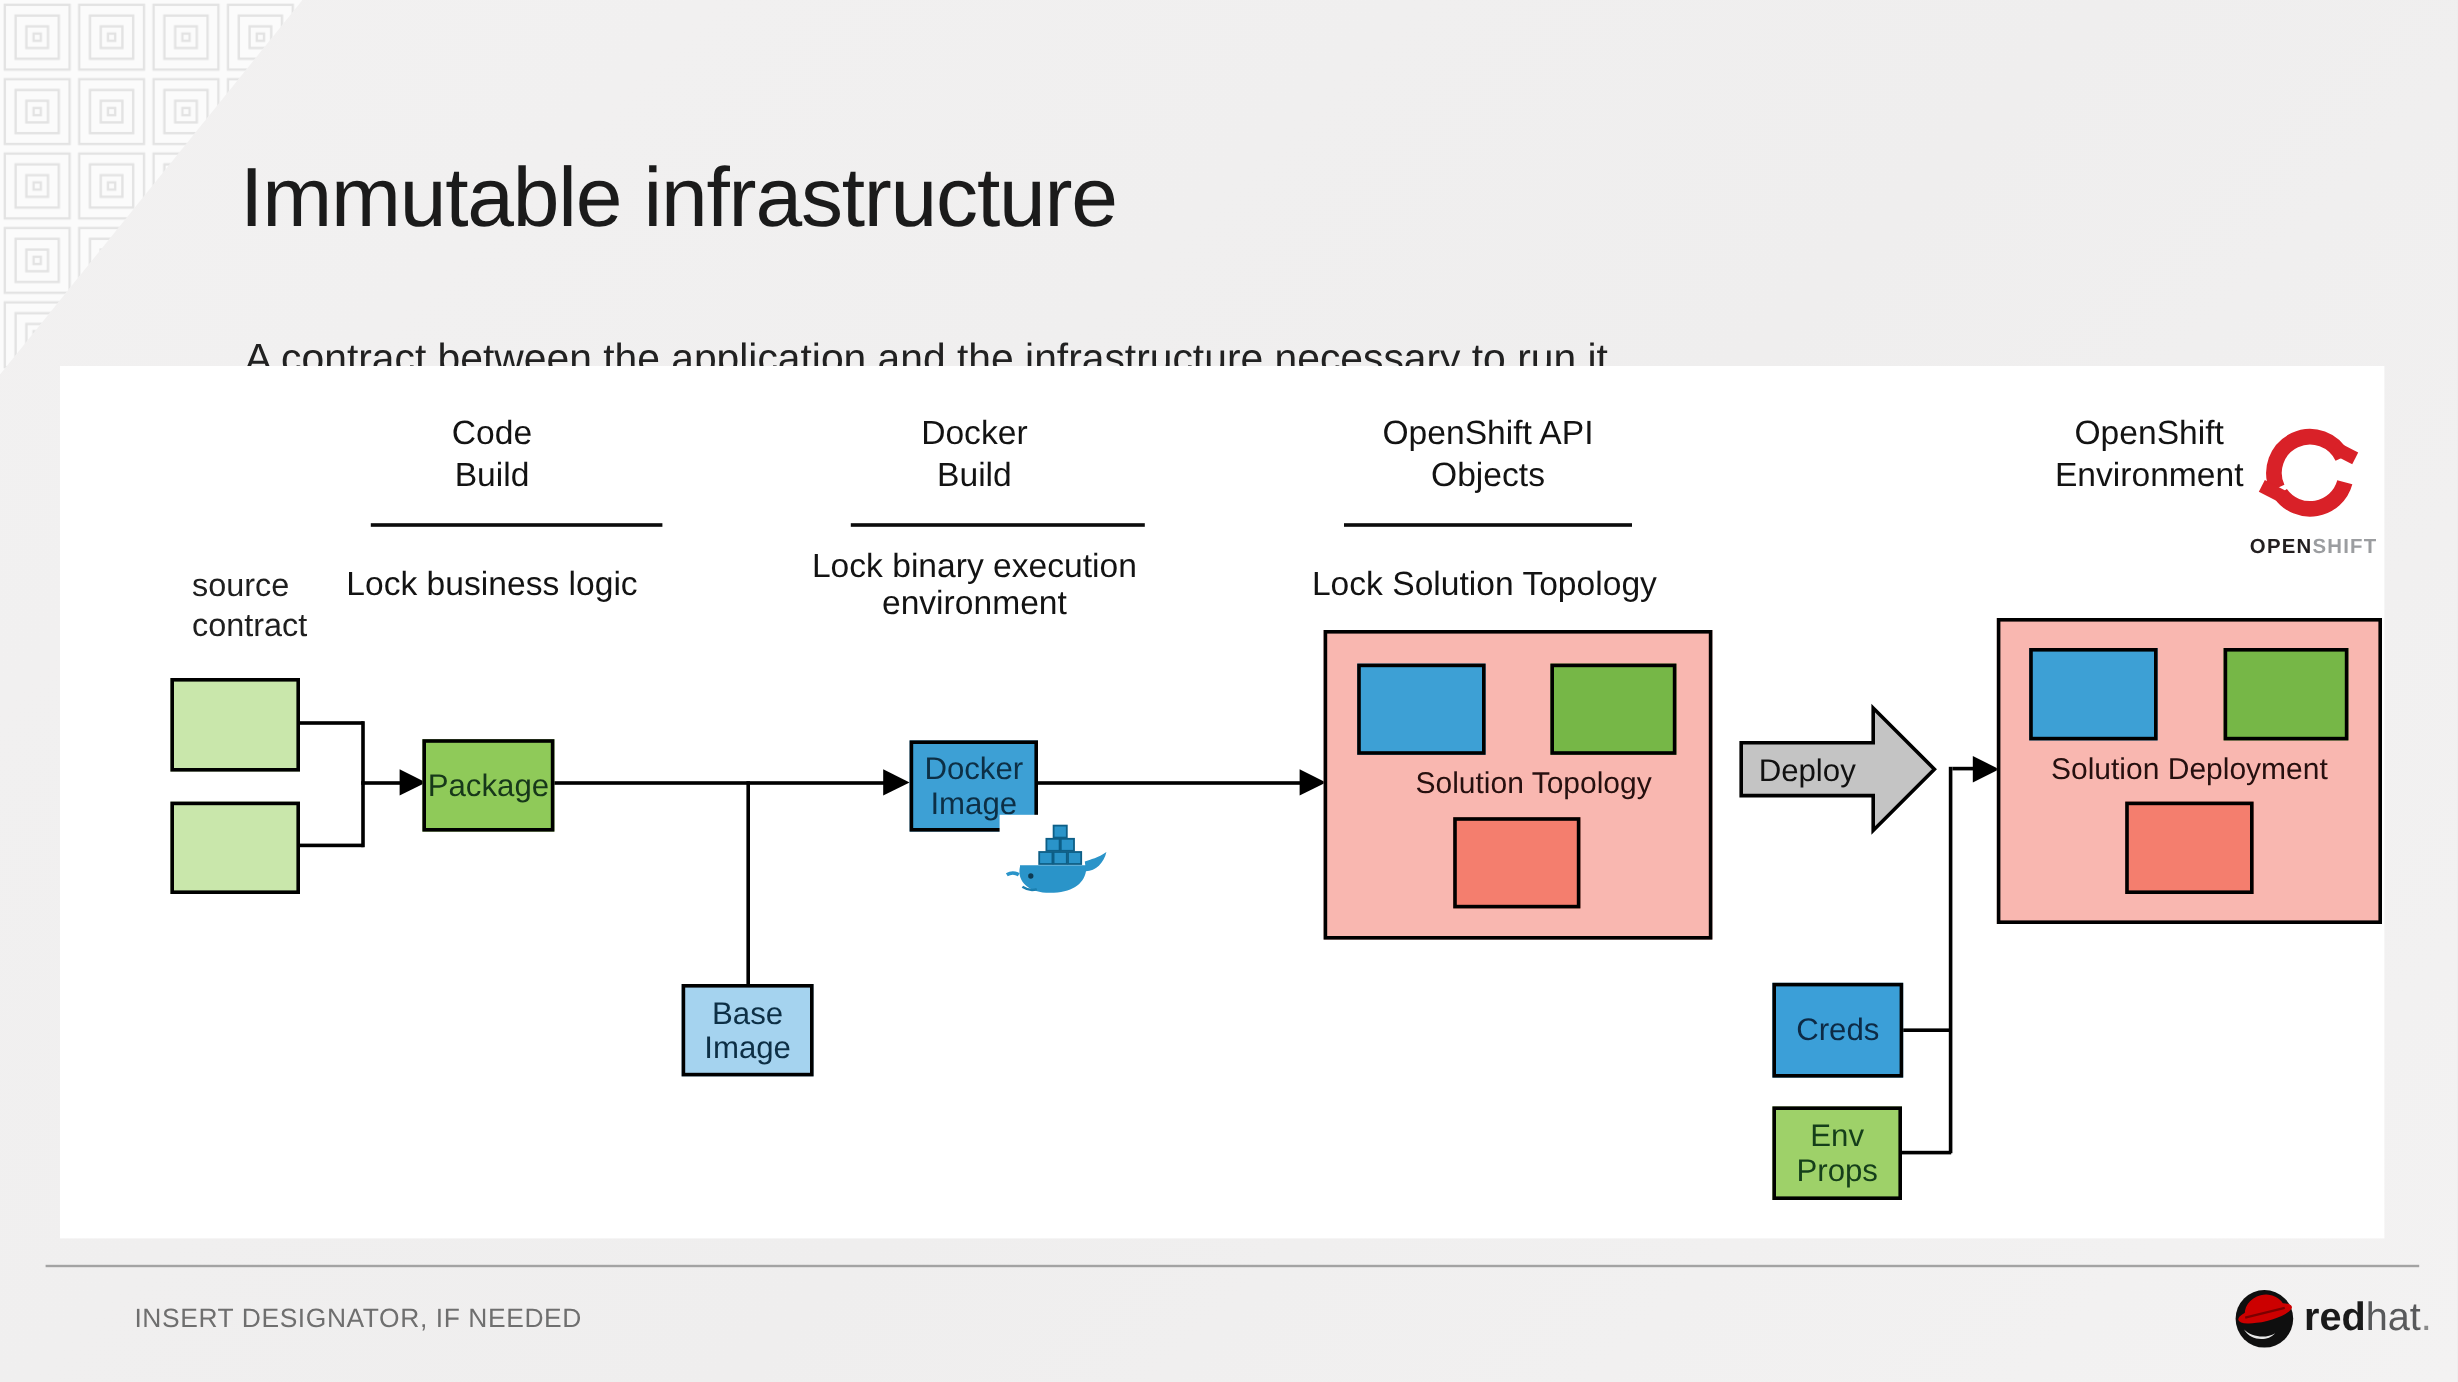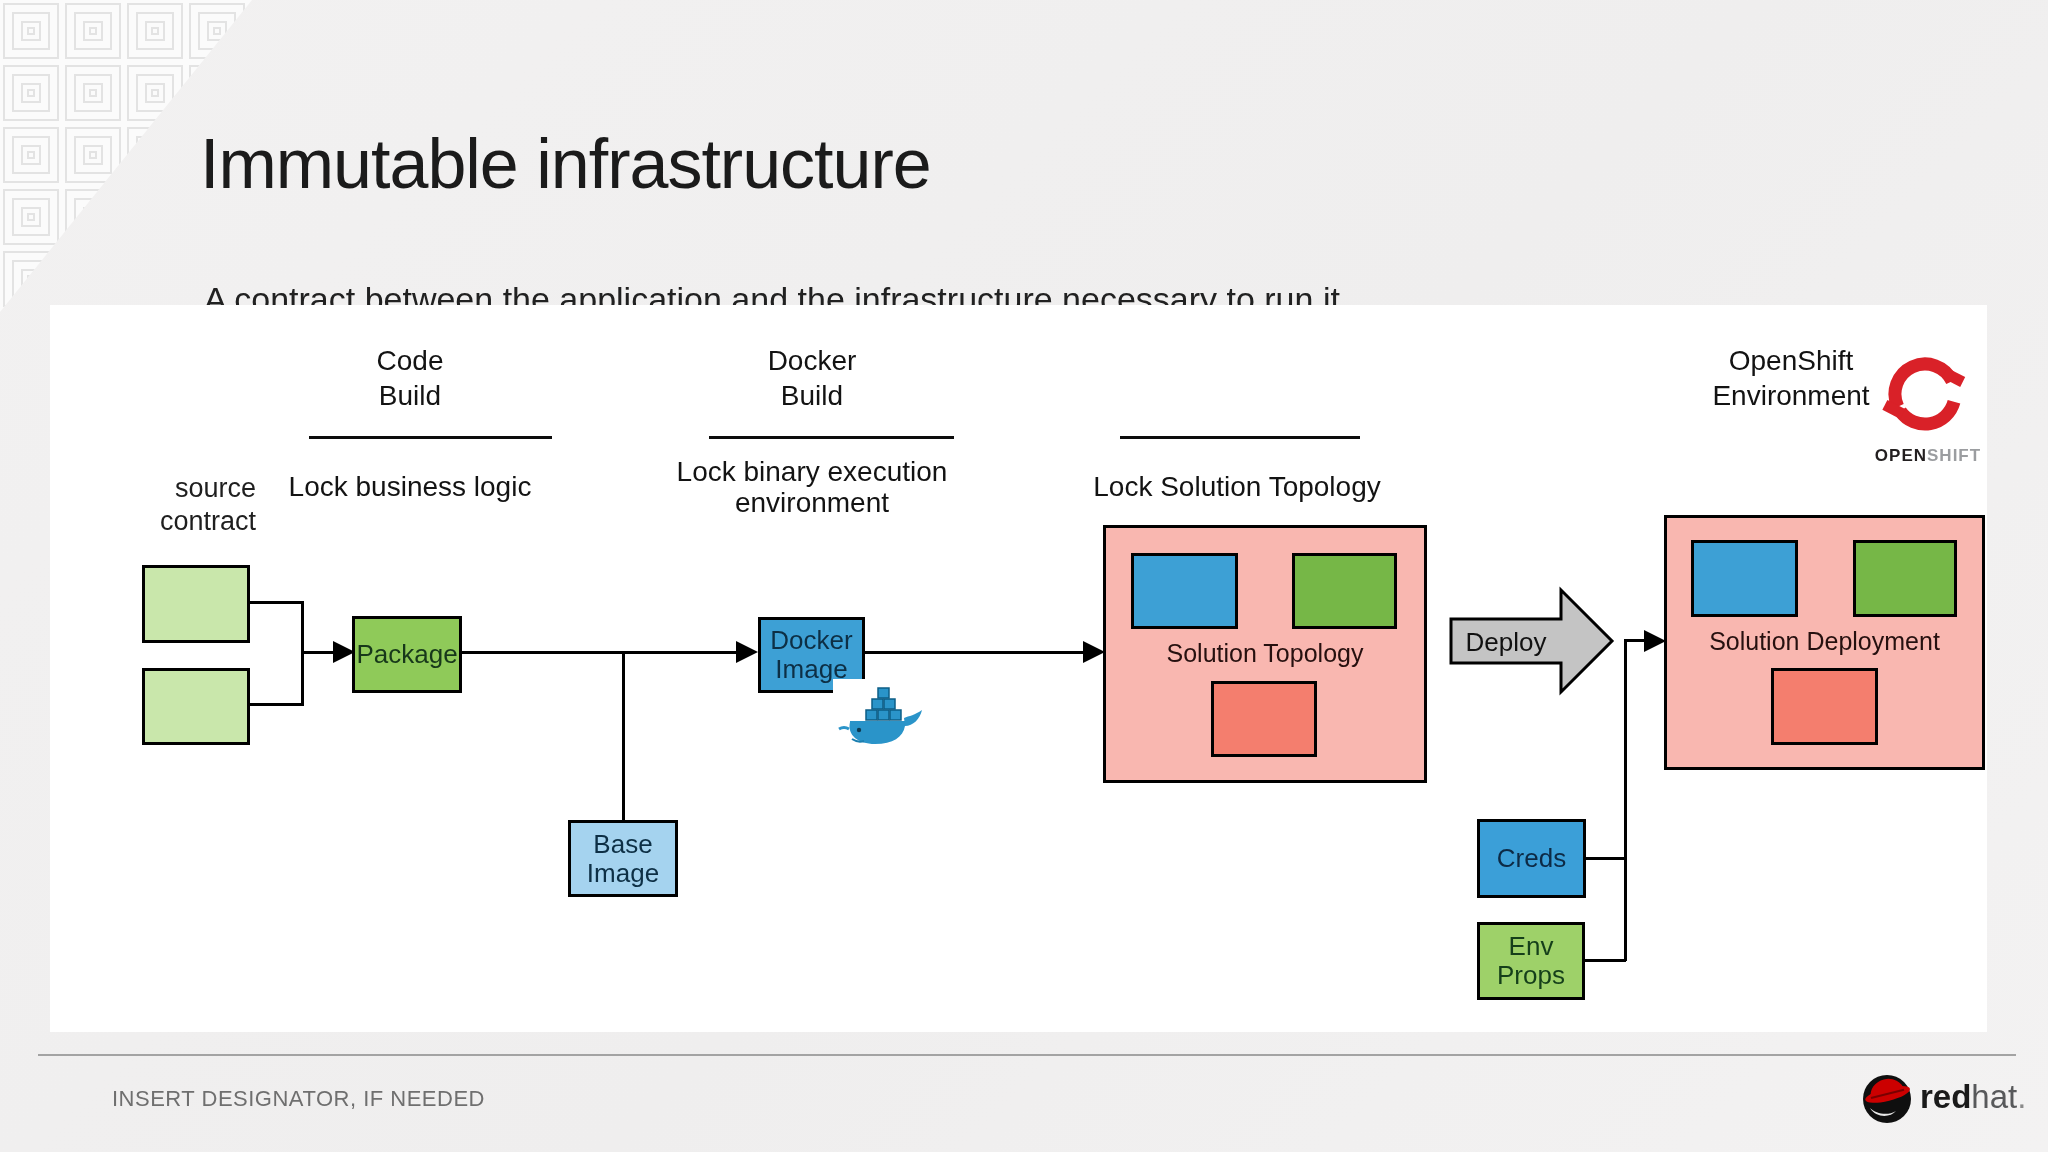--- a/index.html
+++ b/index.html
@@ -11,21 +11,21 @@
   .page-title{position:absolute;left:200px;top:122px;font-size:70px;line-height:84px;
          font-weight:500;color:#1b1b1b;letter-spacing:-1px;}
   .page-subtitle{position:absolute;left:204px;top:236px;font-size:34px;color:#212121;margin-top:44px;}
   .panel{position:absolute;left:50px;top:305px;width:1937px;height:727px;background:#ffffff;}
   .col-head{position:absolute;text-align:center;font-size:28px;line-height:35px;color:#131313;}
   .col-head span{display:block;}
   .col-underline{position:absolute;height:3px;background:#0c0c0c;}
   .lock-label{position:absolute;text-align:center;font-size:28px;line-height:31px;color:#131313;}
   .lock-label span{display:block;}
   .side-label{position:absolute;font-size:27px;line-height:33px;color:#1f1f1f;}
-  .side-label span{display:block;text-align:right;}
+  .side-label span{display:block;}
   .box{position:absolute;border:3px solid #000;box-sizing:border-box;display:flex;
        flex-direction:column;align-items:center;justify-content:center;text-align:center;
        font-size:26px;line-height:29px;}
   .box span{display:block;}
   .flow-line{position:absolute;background:#000;}
   .arrowhead{position:absolute;width:0;height:0;border-top:11px solid transparent;
        border-bottom:11px solid transparent;border-left:22px solid #000;}
   .container-label{position:absolute;text-align:center;font-size:25px;color:#26100f;}
   .deploy-label{position:absolute;text-align:center;font-size:26px;color:#111;}
   .os-wordmark{position:absolute;left:1874px;top:446px;width:108px;text-align:center;
@@ -72,20 +72,24 @@
   <div class="col-head" style="left:712px;top:343px;width:200px;">
     <span>Docker</span>
     <span>Build</span>
   </div>
   <div class="col-underline" style="left:709px;top:436px;width:245px;"></div>
   <div class="lock-label" style="left:662px;top:456px;width:300px;">
     <span>Lock binary execution</span>
     <span>environment</span>
   </div>
 
+  <div class="col-head" style="left:1112px;top:343px;width:256px;">
+    <span>OpenShift API</span>
+    <span>Objects</span>
+  </div>
   <div class="col-underline" style="left:1120px;top:436px;width:240px;"></div>
   <div class="lock-label" style="left:1087px;top:471px;width:300px;">Lock Solution Topology</div>
 
   <div class="col-head" style="left:1666px;top:343px;width:250px;">
     <span>OpenShift</span>
     <span>Environment</span>
   </div>
 
   <svg style="position:absolute;left:1880px;top:356px;" width="90" height="84" viewBox="0 0 90 84">
     <path d="M 17.8 50.7 A 30 30 0 1 1 72.2 25.3" fill="none" stroke="#d92128" stroke-width="13"></path>
@@ -146,21 +150,21 @@
     <span>Base</span>
     <span>Image</span>
   </div>
 
   <div class="flow-line" style="left:864px;top:651px;width:222px;height:3px;"></div>
   <div class="arrowhead" style="left:1083px;top:641px;"></div>
 
   <div class="box" style="left:1103px;top:525px;width:324px;height:258px;background:#f9b7b0;"></div>
   <div class="box" style="left:1131px;top:553px;width:107px;height:76px;background:#3da0d5;"></div>
   <div class="box" style="left:1292px;top:553px;width:105px;height:76px;background:#76b747;"></div>
-  <div class="container-label" style="left:1103px;top:639px;width:324px;">Solution Topology</div>
+  <div class="container-label" style="left:1103px;top:639px;width:350px;">Solution Topology</div>
   <div class="box" style="left:1211px;top:681px;width:106px;height:76px;background:#f47e6e;"></div>
 
   <svg style="position:absolute;left:1449px;top:586px;" width="166" height="110" viewBox="0 0 166 110">
     <path d="M2 33 L112 33 L112 4 L163 55 L112 106 L112 77 L2 77 Z" fill="#c4c4c4" stroke="#000" stroke-width="3"></path>
   </svg>
   <div class="deploy-label" style="left:1451px;top:627px;width:110px;">Deploy</div>
 
   <div class="flow-line" style="left:1624px;top:639px;width:3px;height:322px;"></div>
   <div class="flow-line" style="left:1627px;top:639px;width:22px;height:3px;"></div>
   <div class="arrowhead" style="left:1644px;top:630px;"></div>

